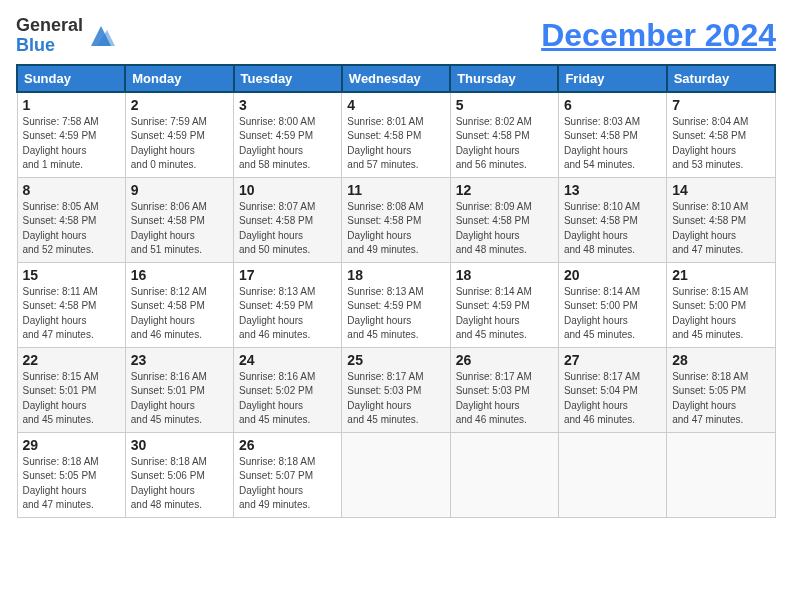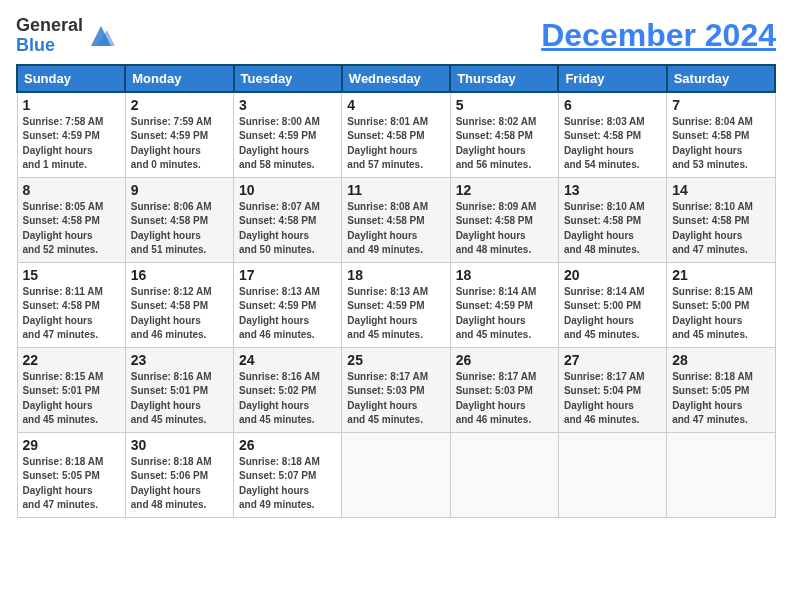--- a/index.html
+++ b/index.html
@@ -87,21 +87,20 @@
       font-size: 14px;
       font-weight: bold;
       color: #222;
       display: block;
       margin-bottom: 2px;
     }
     .day-detail {
       color: #444;
       line-height: 1.45;
       font-size: 10px;
-      font-weight: bold;
     }
     .empty-cell {
       background: #f9f9f9 !important;
     }
   </style>
 </head>
 <body>
 
 <div class="container">
   <div class="header">

